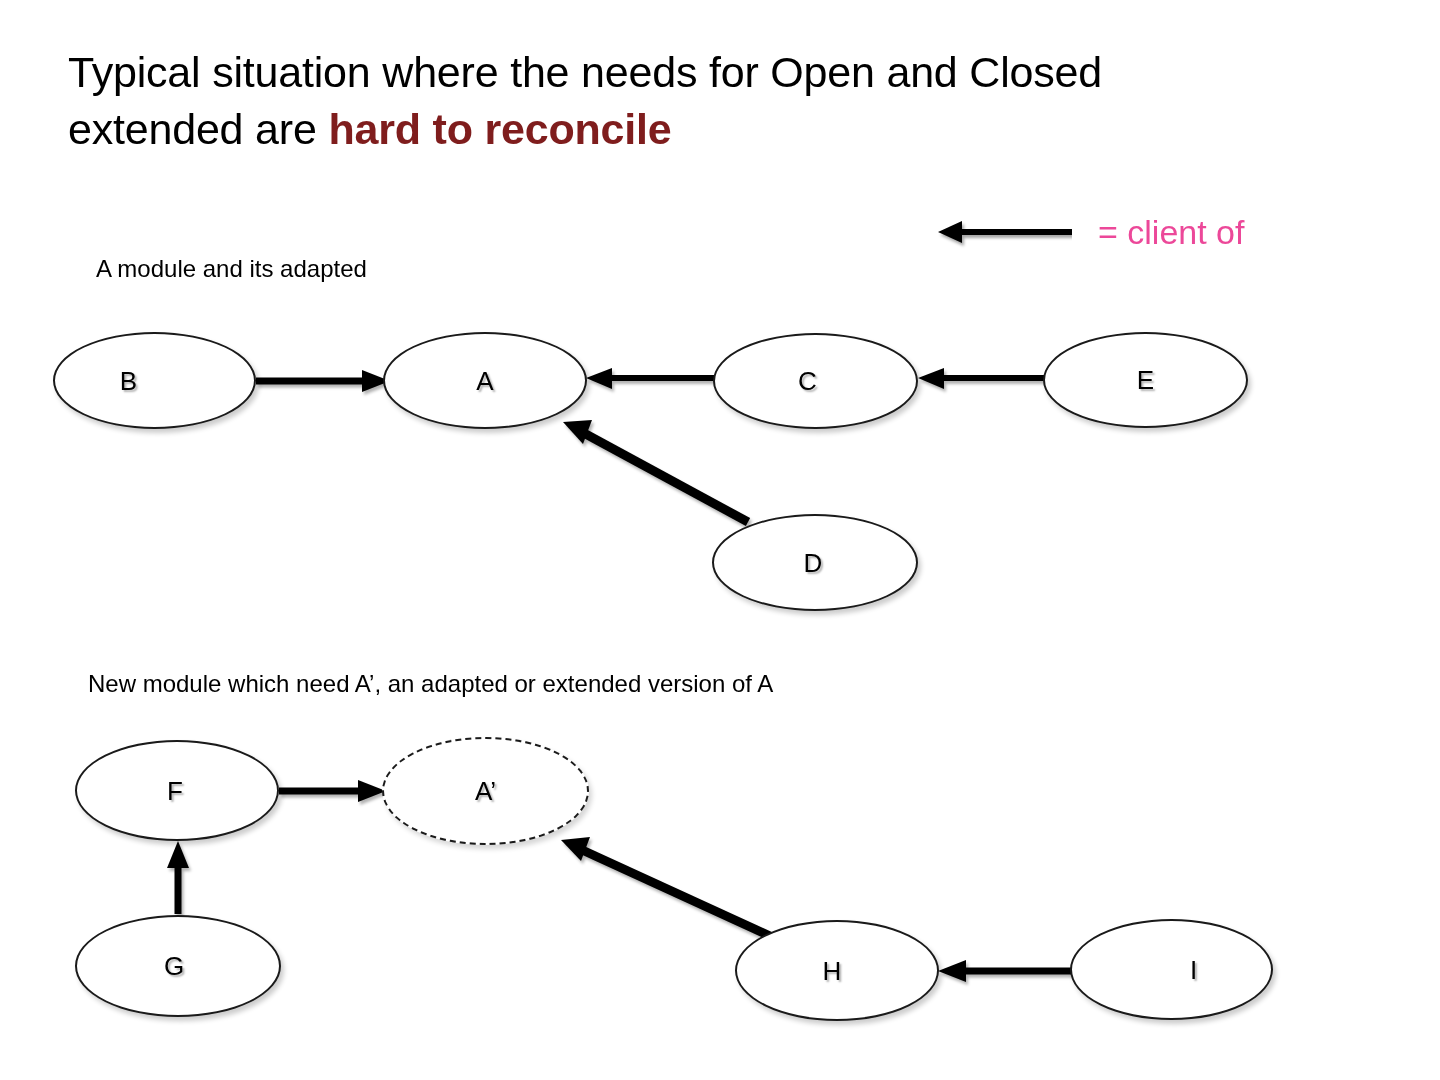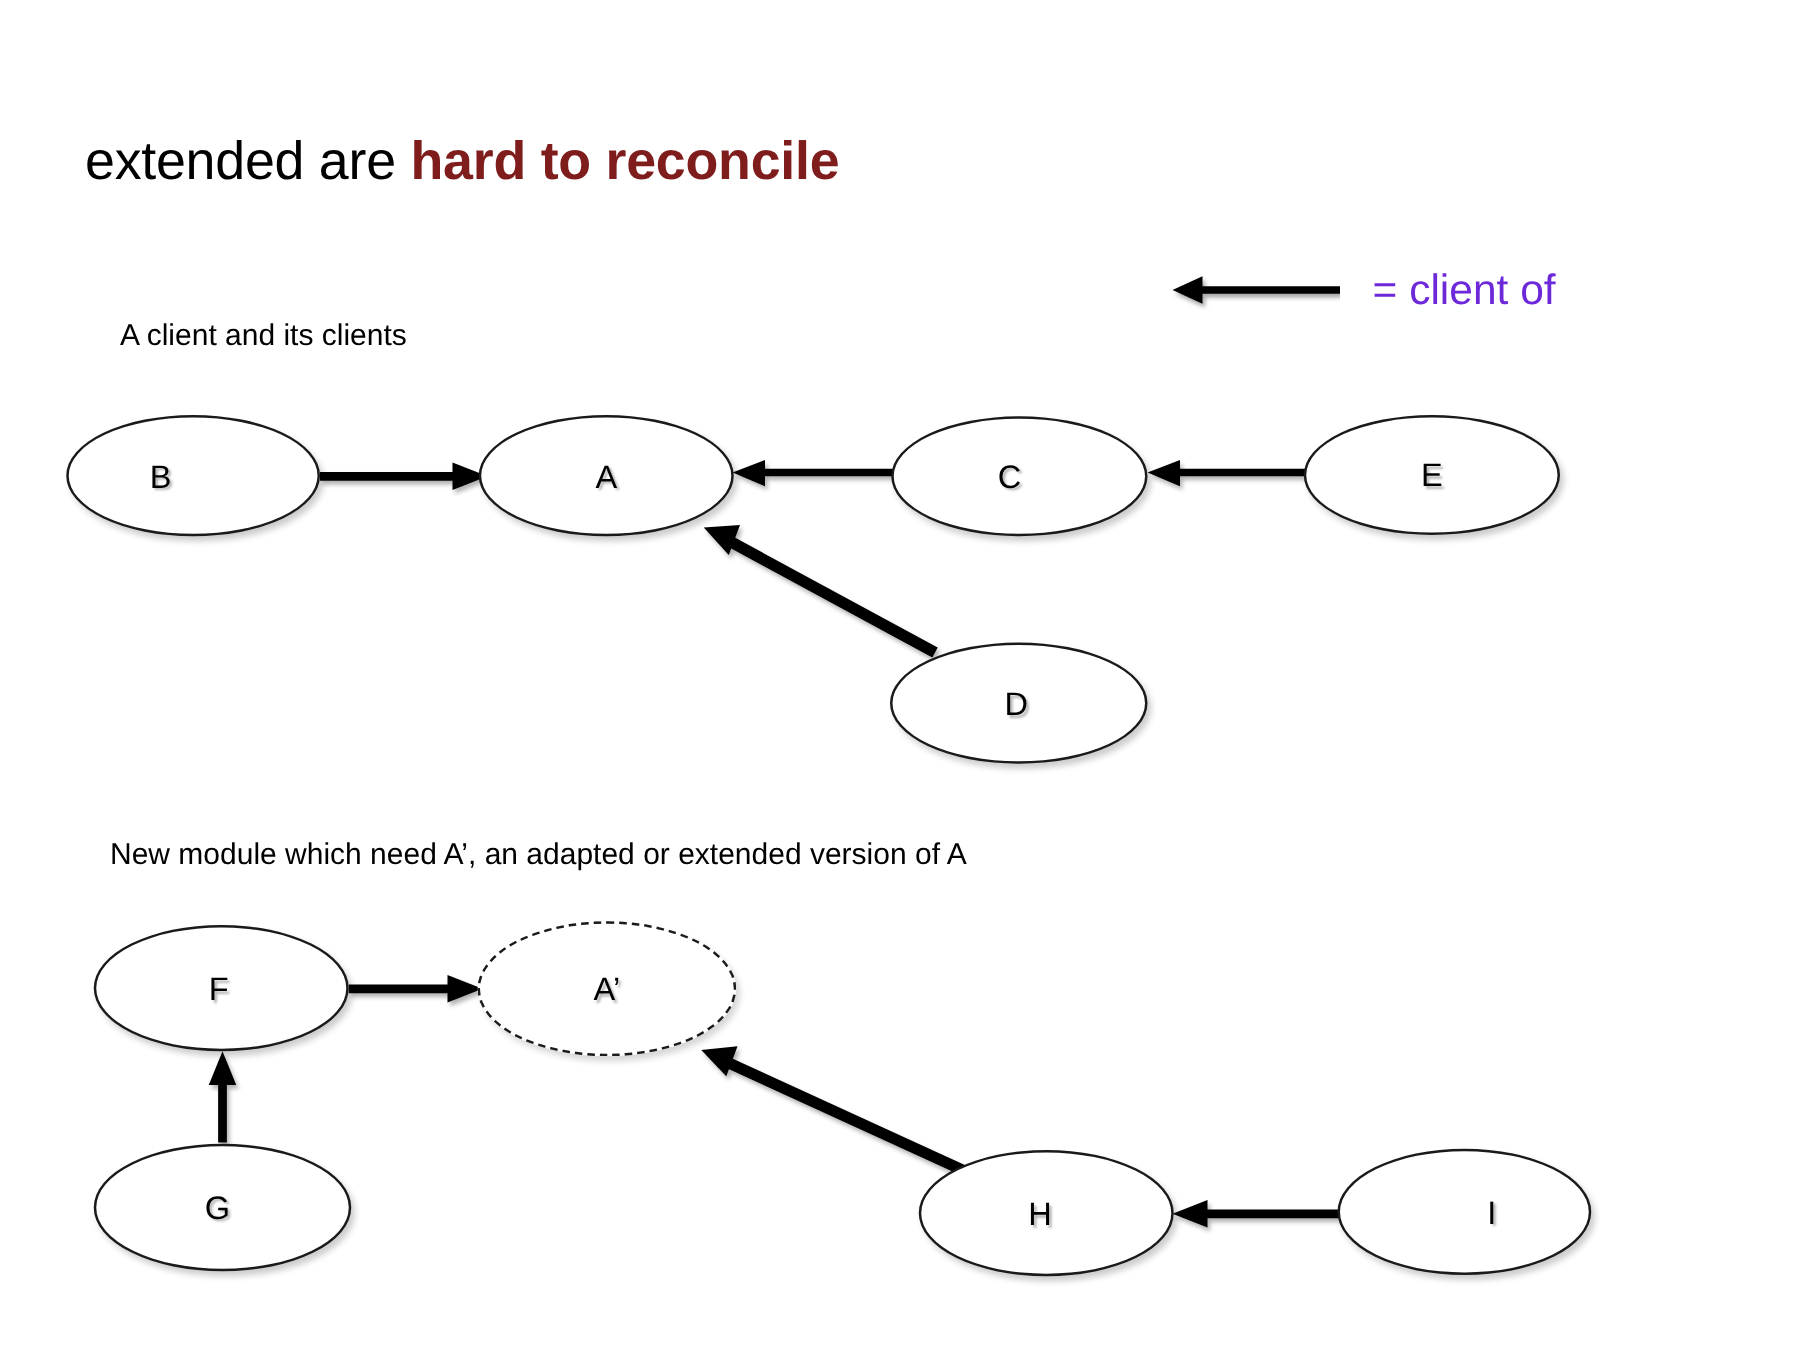--- a/index.html
+++ b/index.html
@@ -52,21 +52,21 @@
     display: flex;
     align-items: center;
     gap: 0px;
   }
   #legend-arrow { width: 142px; height: 40px; display: block; }
   #legend-label {
     font-size: 34px;
     line-height: 1;
     margin-left: 26px;
     white-space: nowrap;
-    color: #6d28d9;
+    color: #ec4899;
   }
 
   
   .diagram-svg {
     position: absolute;
     left: 0;
     top: 0;
     width: 1440px;
     height: 1080px;
     pointer-events: none;
@@ -119,40 +119,40 @@
   #node-f  .node-label { transform: translate(-2px, 0); }
   #node-ap .node-label { transform: translate(0px, 0); }
   #node-g  .node-label { transform: translate(-4px, 0); }
   #node-h  .node-label { transform: translate(-5px, 0); }
   #node-i  .node-label { transform: translate(22px, 0); }
 </style>
 </head>
 <body>
 
 <div id="slide-title">
-  <br>
+  <span>Typical situation where the needs for Open and Closed</span><br>
   <span>extended are </span><span class="accent">hard to reconcile</span>
 </div>
 
 <div id="legend">
   <svg id="legend-arrow" viewBox="0 0 142 40">
     <defs>
       <filter id="softshadow" x="-40%" y="-60%" width="200%" height="250%">
         <feDropShadow dx="2" dy="3" stdDeviation="1.8" flood-color="#000000" flood-opacity="0.35"></feDropShadow>
       </filter>
     </defs>
     <g filter="url(#softshadow)">
       <line x1="142" y1="20" x2="26" y2="20" stroke="#000000" stroke-width="6"></line>
       <polygon points="8,20 32,9 32,31" fill="#000000"></polygon>
     </g>
   </svg>
   <span id="legend-label">=  client of</span>
 </div>
 
-<div class="caption" id="caption-upper">A client and its clients</div>
+<div class="caption" id="caption-upper">A module and its adapted</div>
 
 <svg class="diagram-svg" id="edges-upper" viewBox="0 0 1440 1080">
   <defs>
     <filter id="edgeshadow" x="-25%" y="-25%" width="160%" height="160%">
       <feDropShadow dx="2" dy="3" stdDeviation="1.6" flood-color="#000000" flood-opacity="0.30"></feDropShadow>
     </filter>
   </defs>
 
   <g filter="url(#edgeshadow)">
     <line x1="256" y1="381" x2="372" y2="381" stroke="#000000" stroke-width="7"></line>

